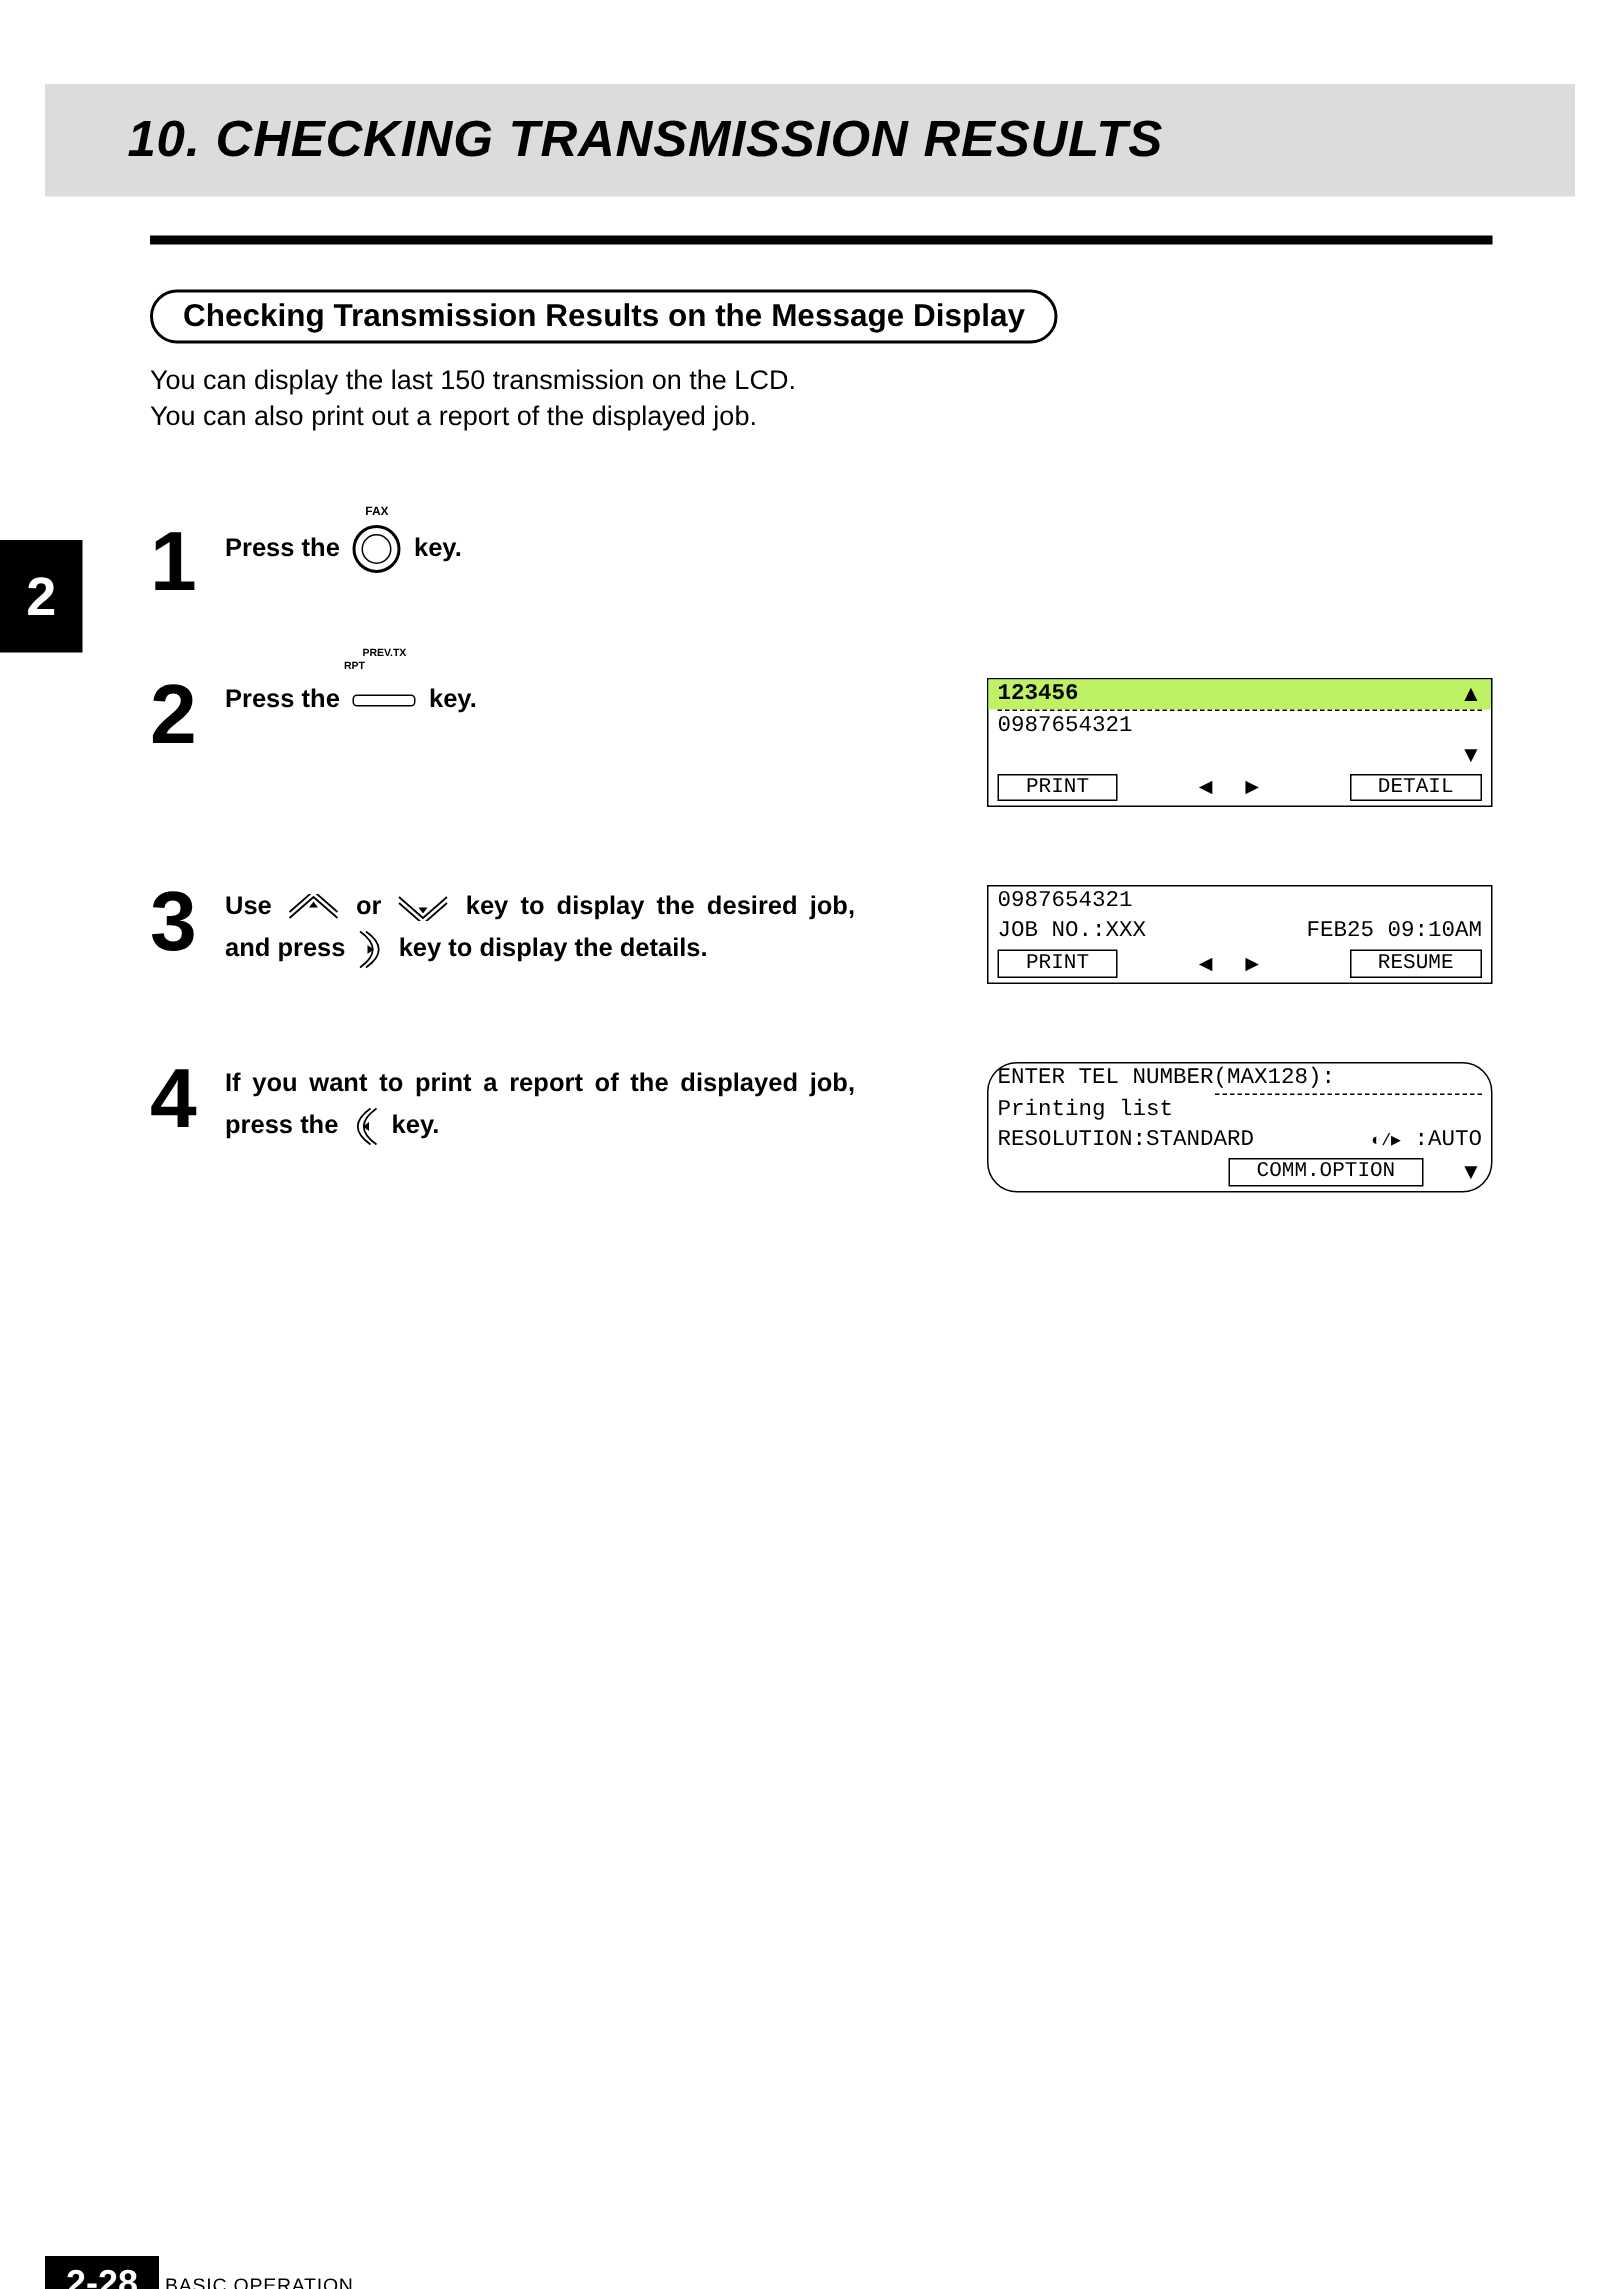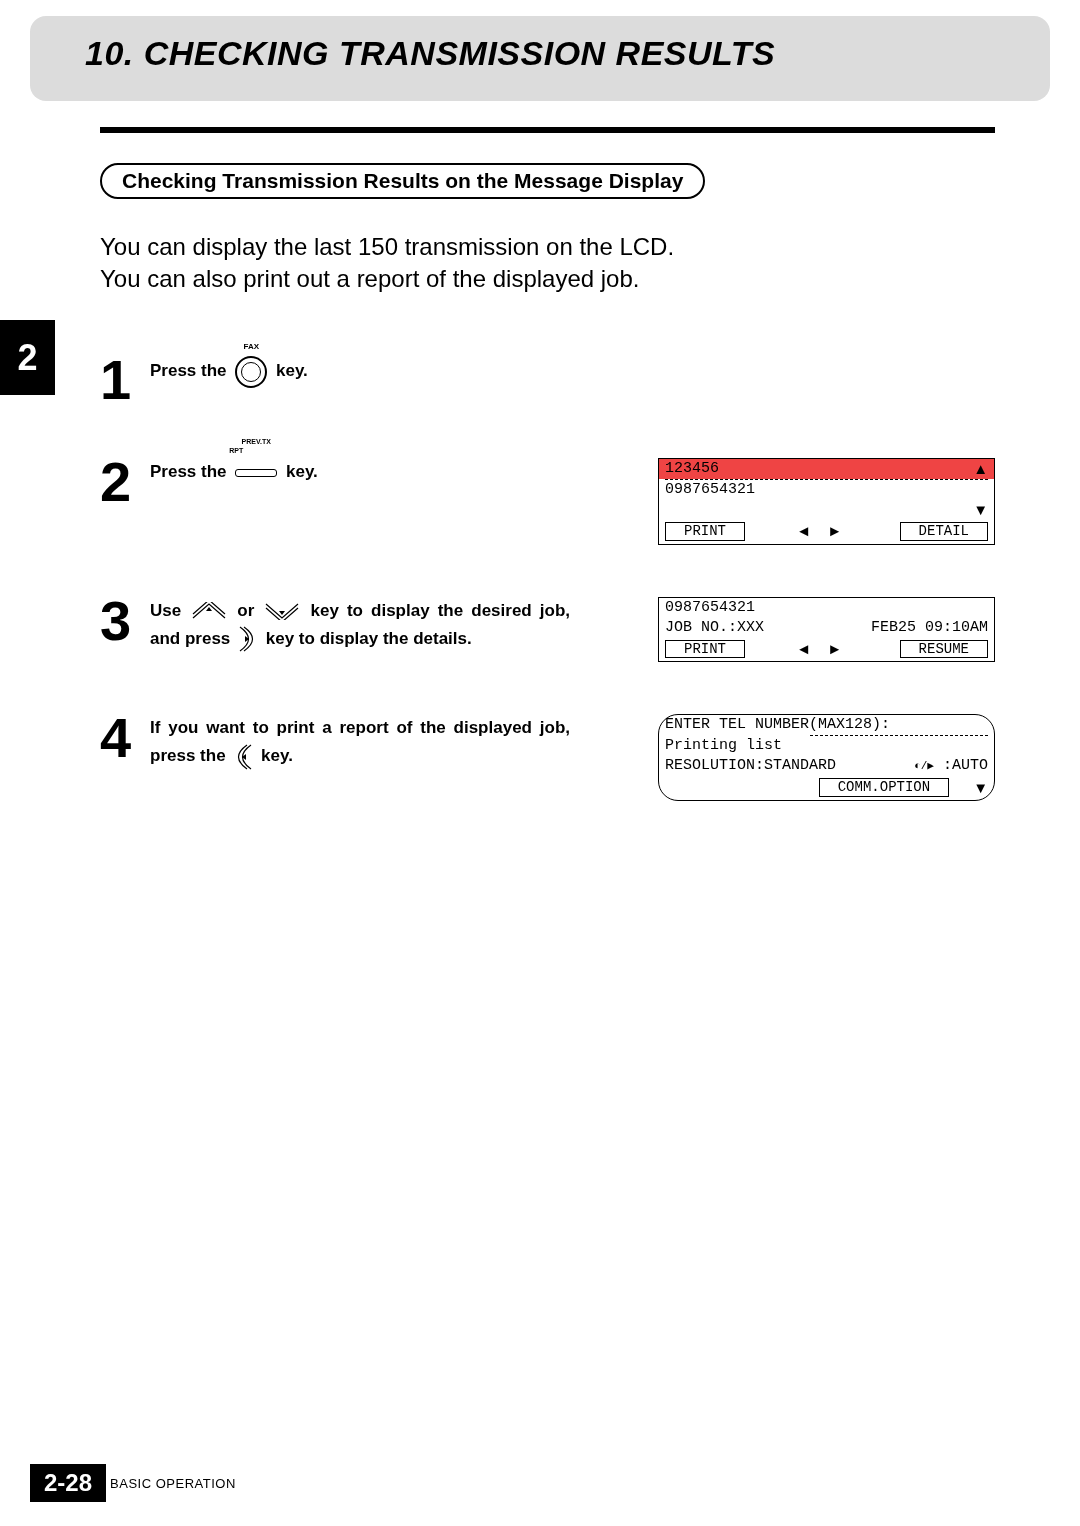--- a/index.html
+++ b/index.html
@@ -11,23 +11,22 @@
     width: 1080px;
   }
   .page {
     position: relative;
     width: 1080px;
     height: 1526px;
     box-sizing: border-box;
   }
   .title-bar {
     background: #dcdcdc;
-    margin: 16px 30px 0 30px;
-    padding: 18px 55px 28px 55px;
-    border-radius: 16px;
+    margin: 56px 30px 0 30px;
+    padding: 18px 55px 18px 55px;
   }
   .title-bar h1 {
     margin: 0;
     font-size: 34px;
     font-weight: 900;
     font-style: italic;
     letter-spacing: 0.5px;
   }
   .hr {
     height: 6px;
@@ -53,22 +52,22 @@
   }
   .subheading {
     display: inline-block;
     border: 2px solid #000;
     border-radius: 999px;
     padding: 4px 20px;
     font-size: 21px;
     font-weight: 700;
   }
   .intro {
-    margin-top: 32px;
-    font-size: 24px;
+    margin-top: 12px;
+    font-size: 18px;
     line-height: 1.35;
   }
   .steps {
     margin-top: 60px;
   }
   .step {
     display: flex;
     align-items: flex-start;
     margin-bottom: 52px;
     min-height: 50px;
@@ -167,21 +166,21 @@
     font-family: "Courier New", monospace;
     font-size: 15px;
     line-height: 1.2;
   }
   .lcd-row {
     padding: 1px 6px;
     display: flex;
     justify-content: space-between;
     white-space: pre;
   }
-  .lcd-row.shaded { background: #ef4444; }
+  .lcd-row.shaded { background: #bef264; font-weight: bold; }
   .lcd-dash {
     border-top: 1px dashed #000;
     margin: 0 6px;
   }
   .lcd-softkeys {
     display: flex;
     align-items: center;
     padding: 2px 6px 3px 6px;
     gap: 24px;
   }

